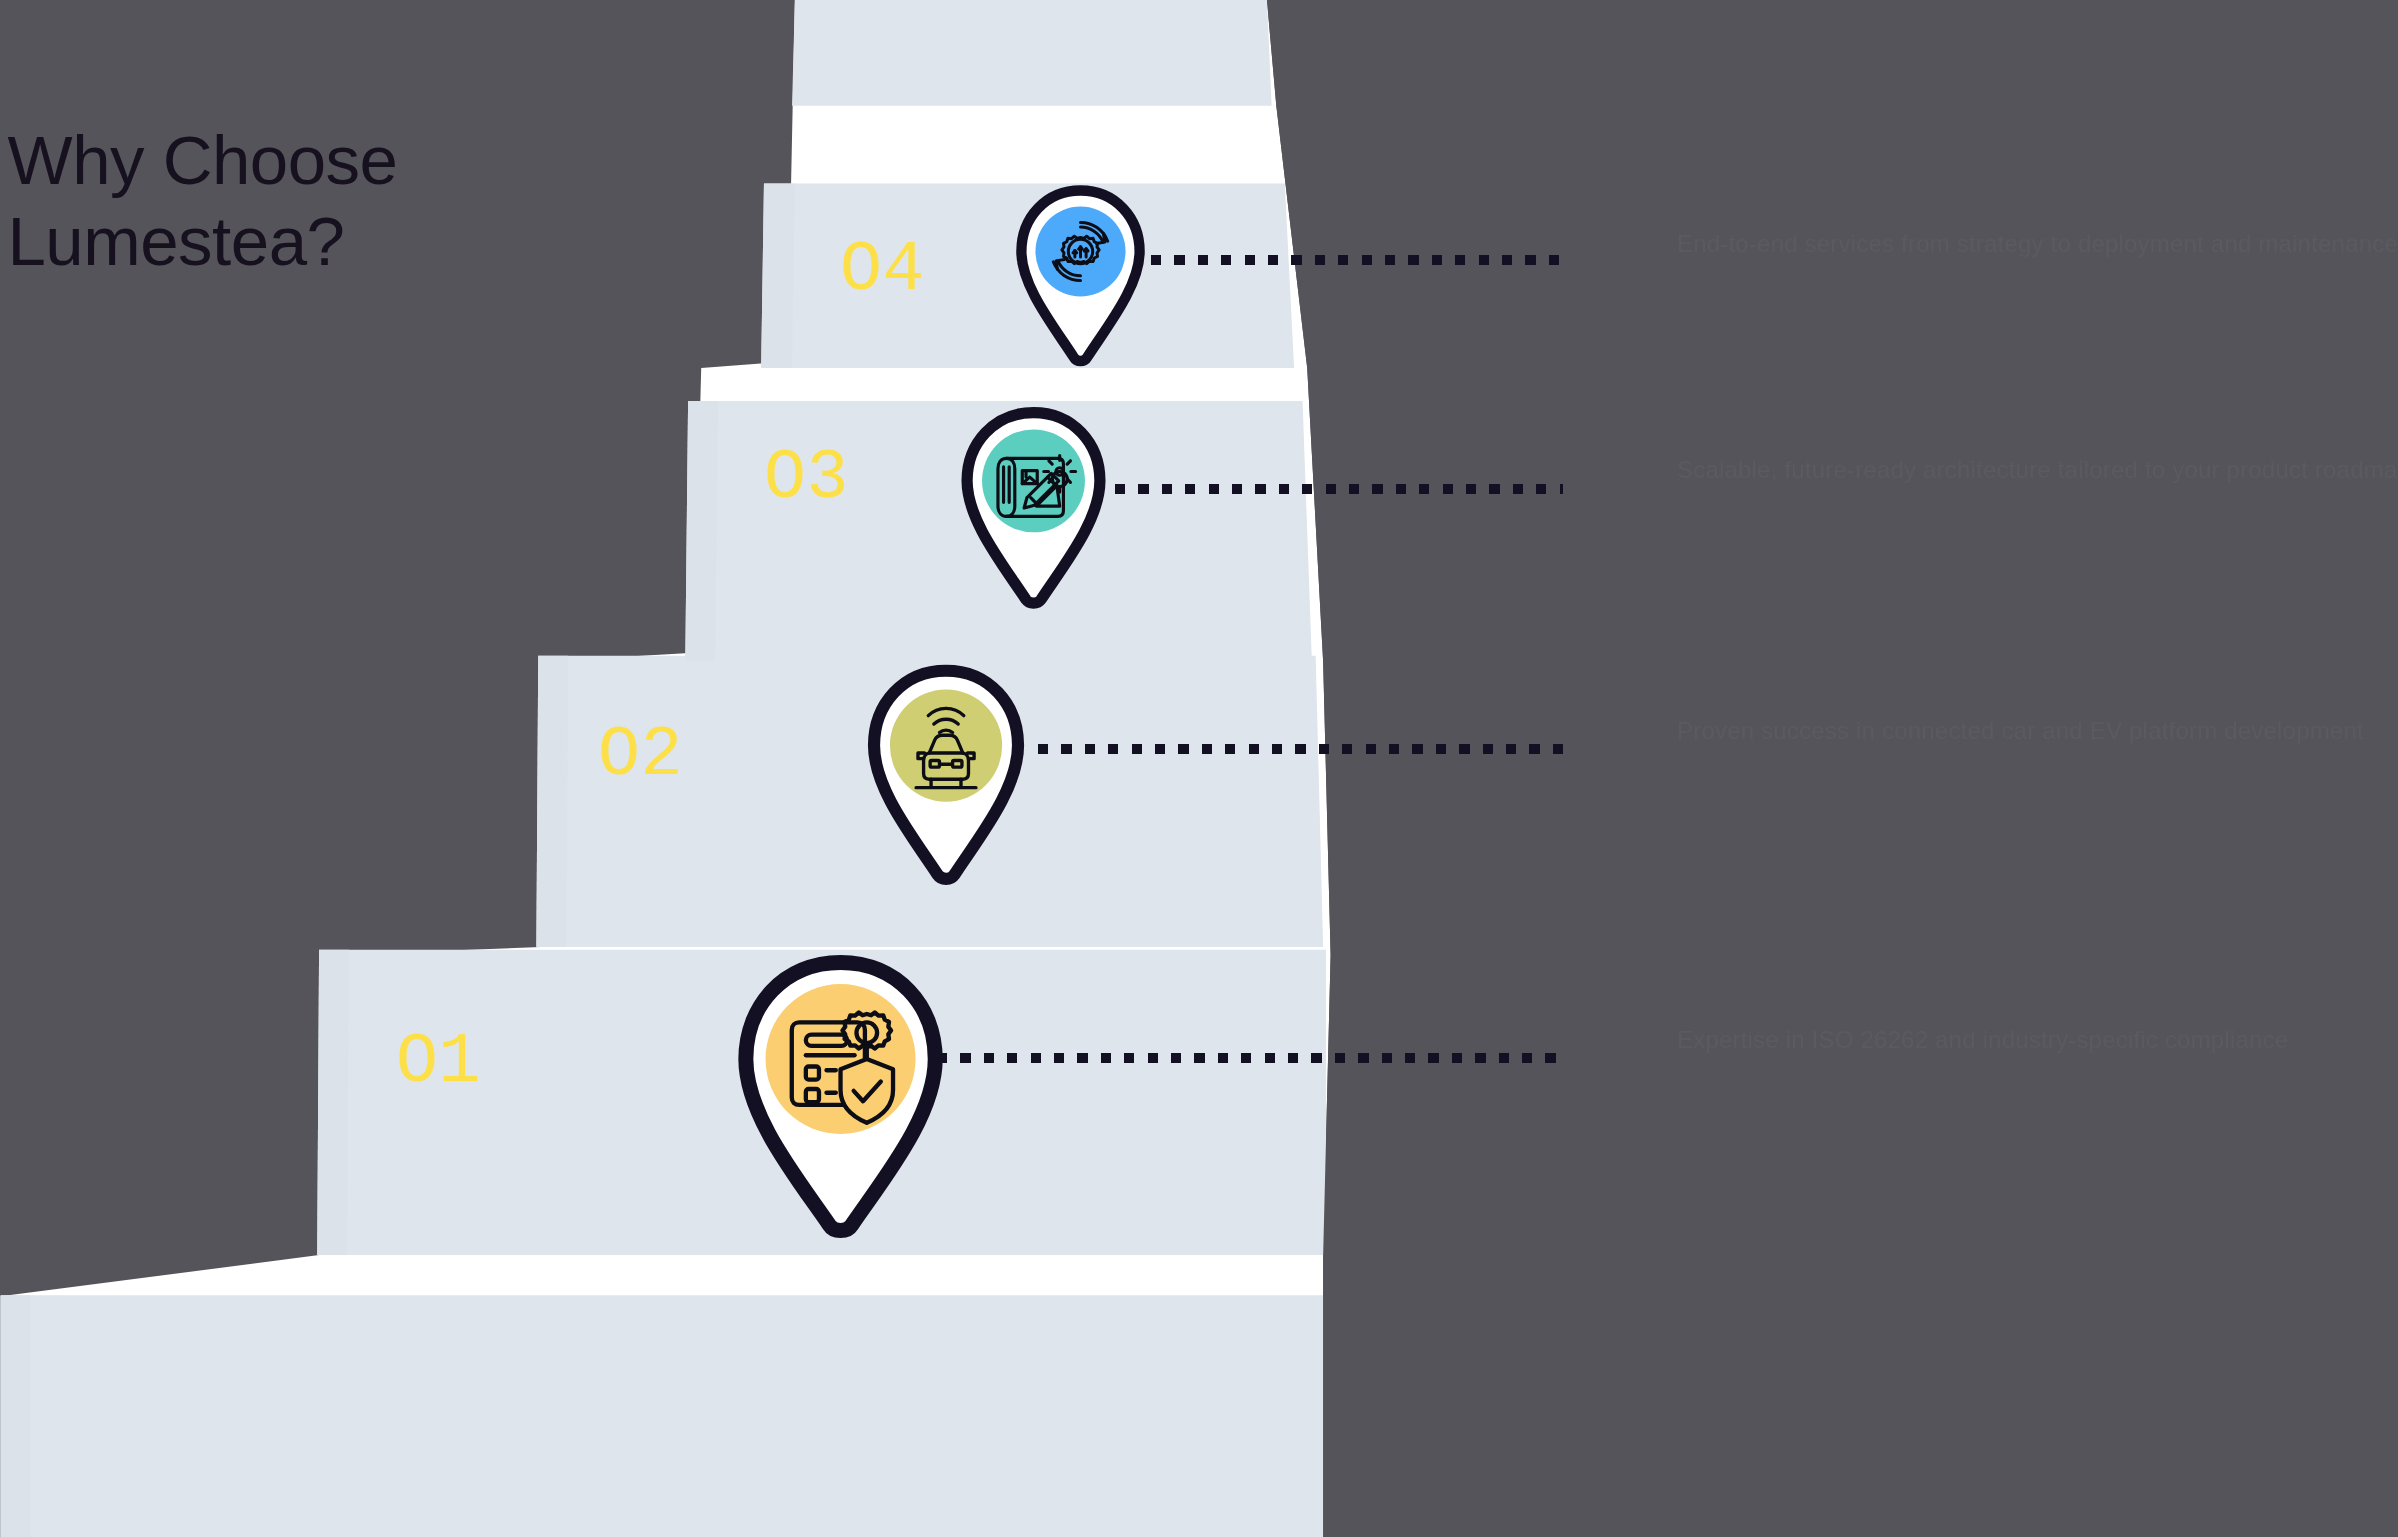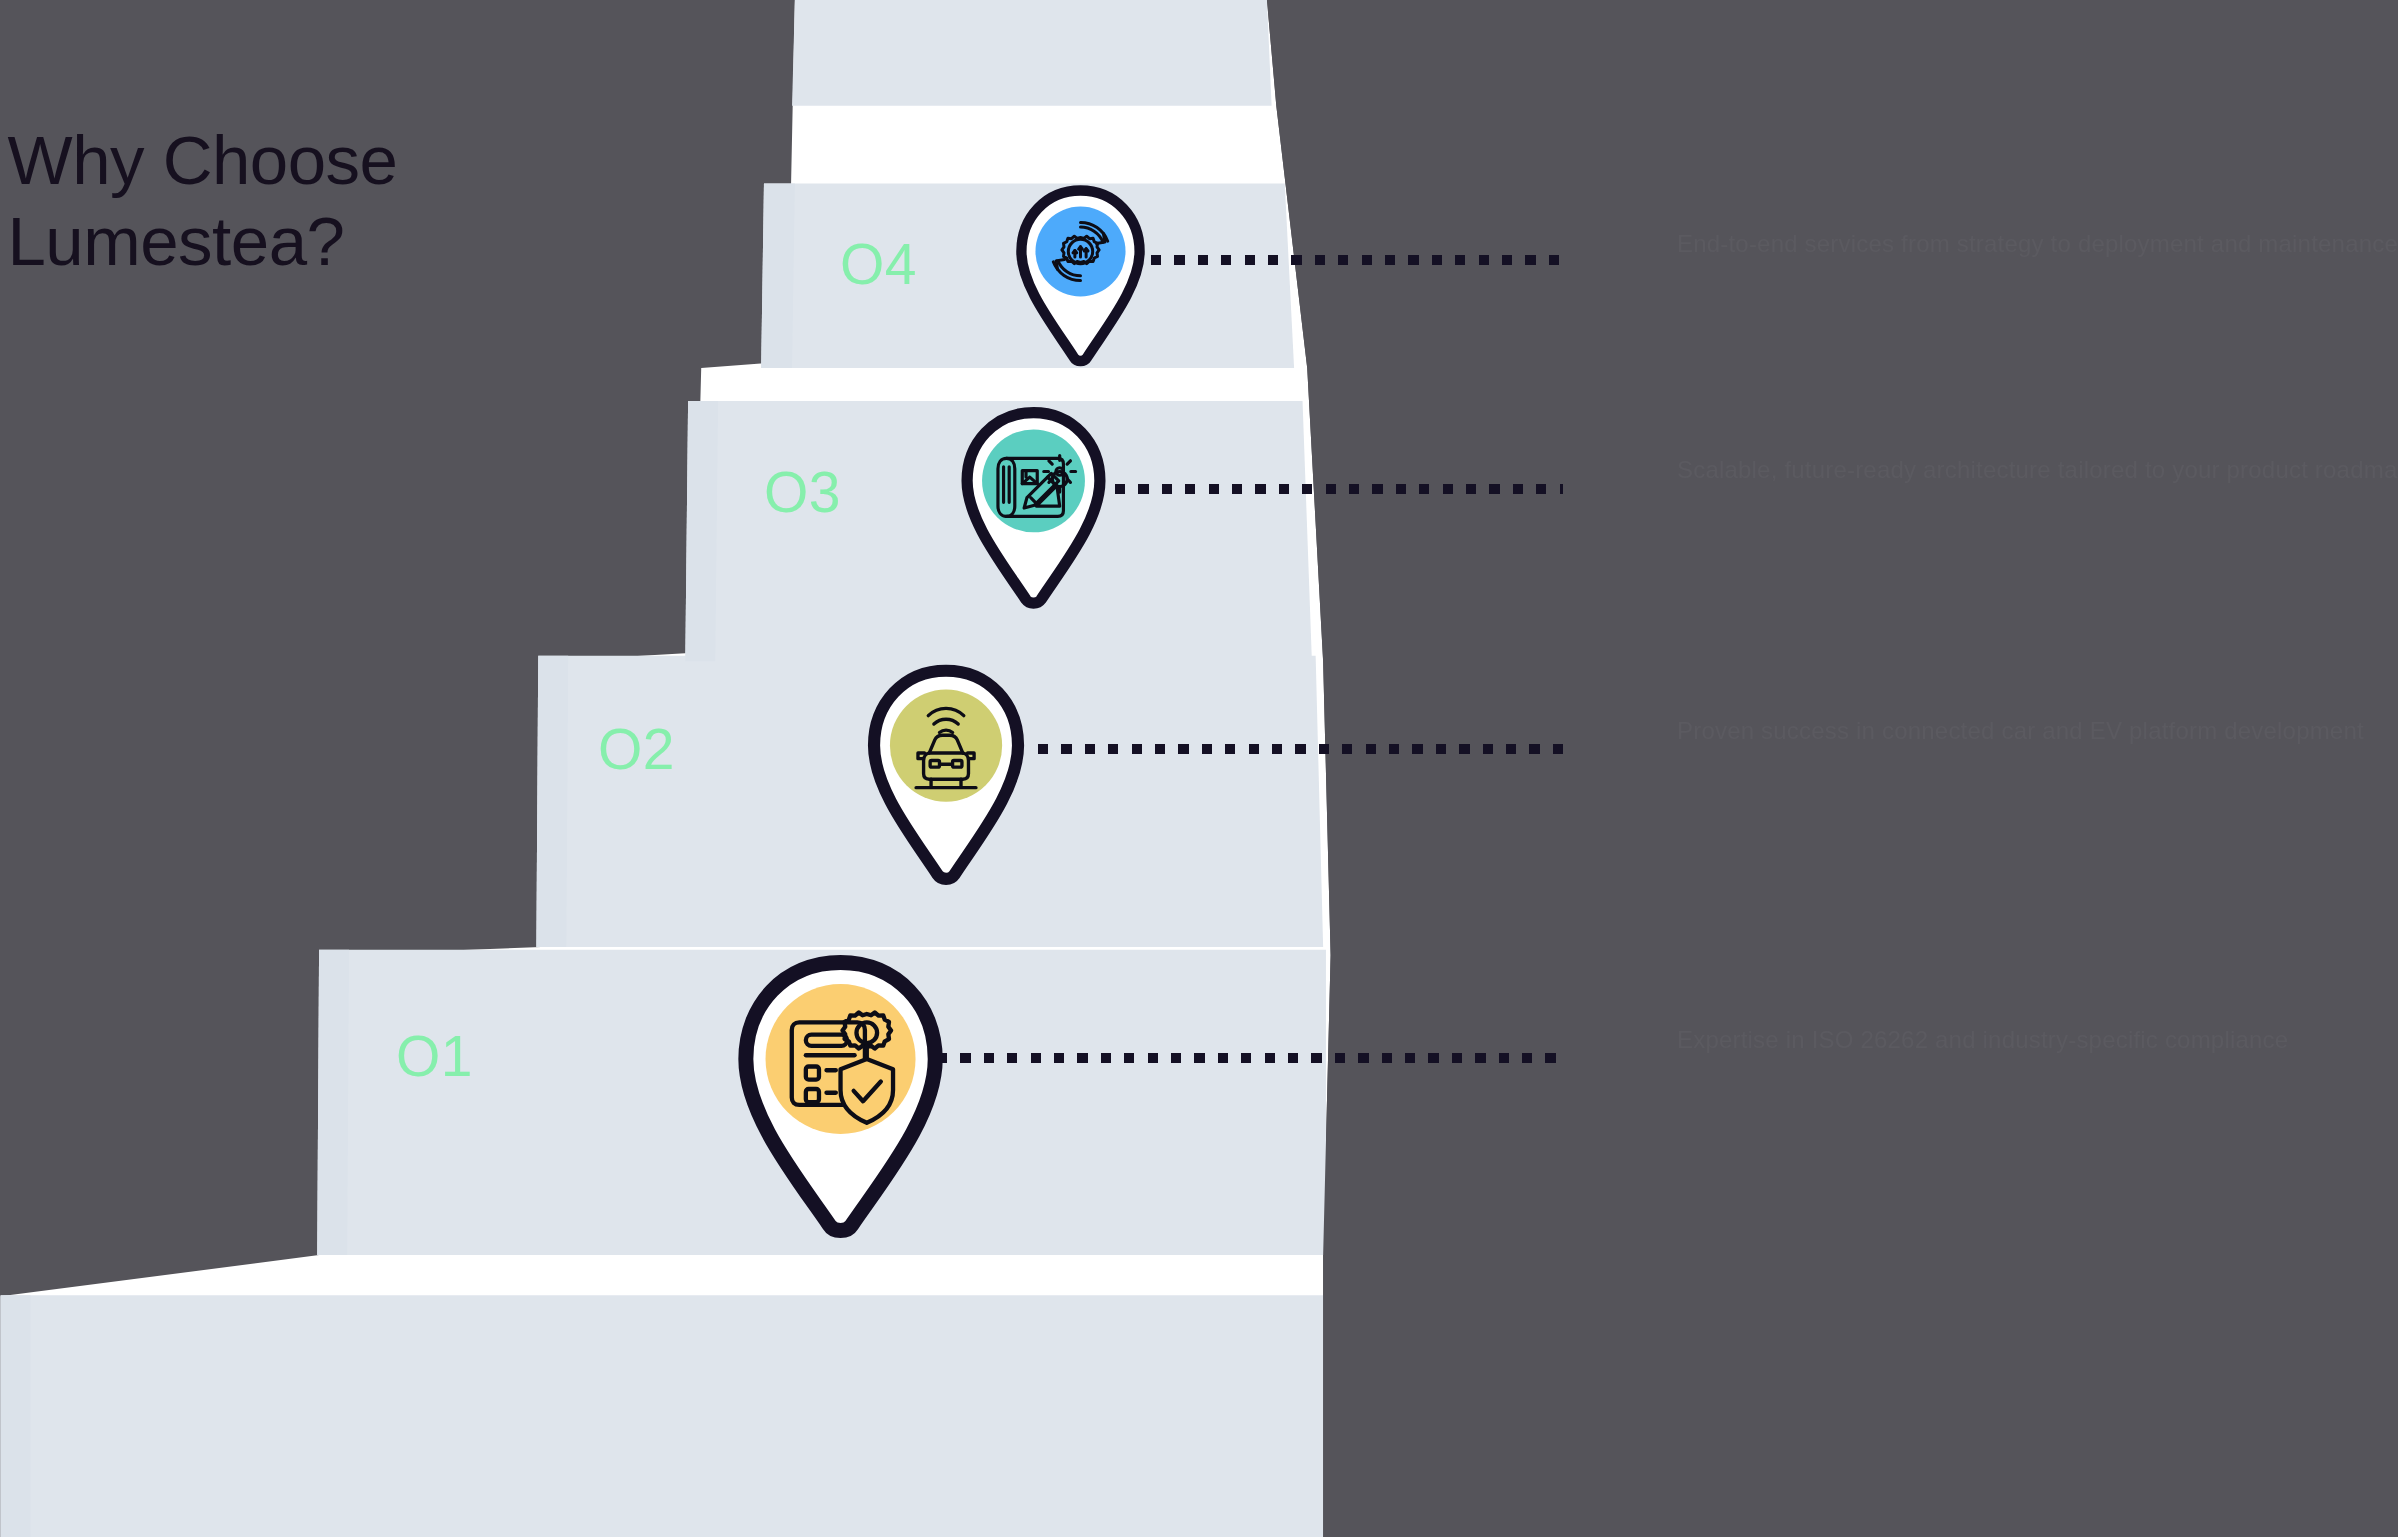--- a/index.html
+++ b/index.html
@@ -37,25 +37,26 @@
   }
   
   .stairs-svg {
     position: absolute;
     left: 0;
     top: 0;
   }
   
   .step-num {
     position: absolute;
-    color: #86efac;
-    font-size: 57px;
+    color: #fde047;
+    font-size: 70px;
     font-weight: 400;
     letter-spacing: 0.5px;
     line-height: 1;
+    font-family: Liberation Mono, monospace;
   }
   
   .pin {
     position: absolute;
   }
   .pin svg { display: block; }
   
   .dots {
     position: absolute;
     height: 10.3px;
@@ -137,21 +138,21 @@
     <path d="M 1352 0 L 1362 113 L 1395 393 L 1412 706 L 1420 1020 L 1412 1340 L 1412 1641
              L 2560 1641 L 2560 0 Z" fill="#55545a"></path>
   </svg>
 
   <div class="dots" style="left:1151px; top:255px; width:412px;"></div>
   <div class="dots" style="left:1115px; top:484px; width:448px;"></div>
   <div class="dots" style="left:1038px; top:744px; width:525px;"></div>
   <div class="dots" style="left:937px; top:1053px; width:626px;"></div>
 
   <div class="step-num" style="left:840px; top:236px;">O4</div>
-  <div class="step-num" style="left:764px; top:464px;">O3</div>
+  <div class="step-num" style="left:764px; top:444px;">O3</div>
   <div class="step-num" style="left:598px; top:721px;">O2</div>
   <div class="step-num" style="left:396px; top:1028px;">O1</div>
 
   <div class="pin" style="left:1010px; top:183px;">
     <svg width="141" height="197" viewBox="0 0 150 210">
       <path d="M75 8 C 38 8 12 37 12 73 C 12 110 46 152 68 186
                C 71 191 79 191 82 186 C 104 152 138 110 138 73
                C 138 37 112 8 75 8 Z" fill="#ffffff" stroke="#141024" stroke-width="11" stroke-linejoin="round"></path>
       <circle cx="75" cy="73" r="48" fill="#4daafb"></circle>
       <g fill="none" stroke="#0d0d16" stroke-width="3.2" stroke-linecap="round" stroke-linejoin="round">

